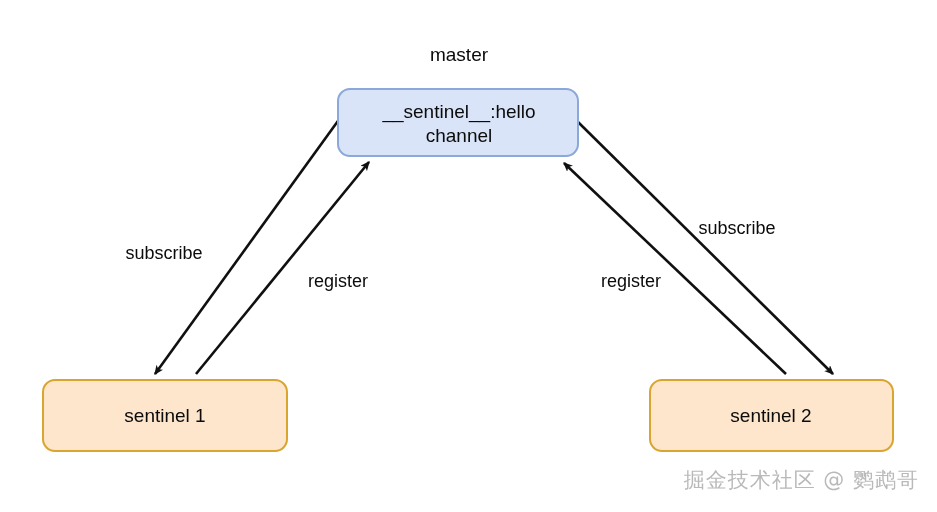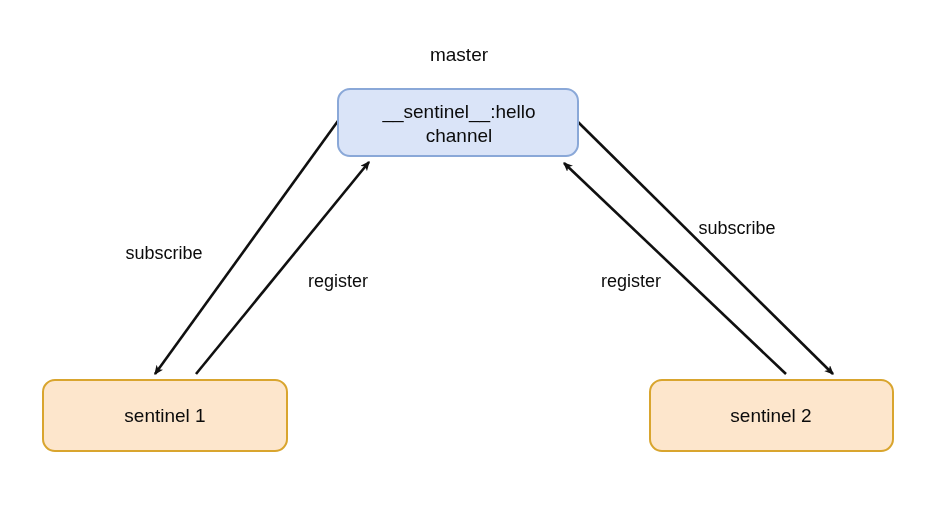--- a/index.html
+++ b/index.html
@@ -100,13 +100,14 @@
       <rect id="rect-sentinel1" rx="12" ry="12" x="43" y="380" width="244" height="71" fill="#fde6cc" stroke="#d9a52e" stroke-width="2"></rect>
       <text class="node-label" id="sentinel1-label" x="165" y="417">sentinel 1</text>
     </g>
 
     <g>
       <rect id="rect-sentinel2" rx="12" ry="12" x="650" y="380" width="243" height="71" fill="#fde6cc" stroke="#d9a52e" stroke-width="2"></rect>
       <text class="node-label" id="sentinel2-label" x="771" y="417">sentinel 2</text>
     </g>
   </svg>
 
+  <div class="watermark-text" style="color: rgb(185, 185, 185);">掘金技术社区 @ 鹦鹉哥</div>
 </div>
 
 </body></html>

